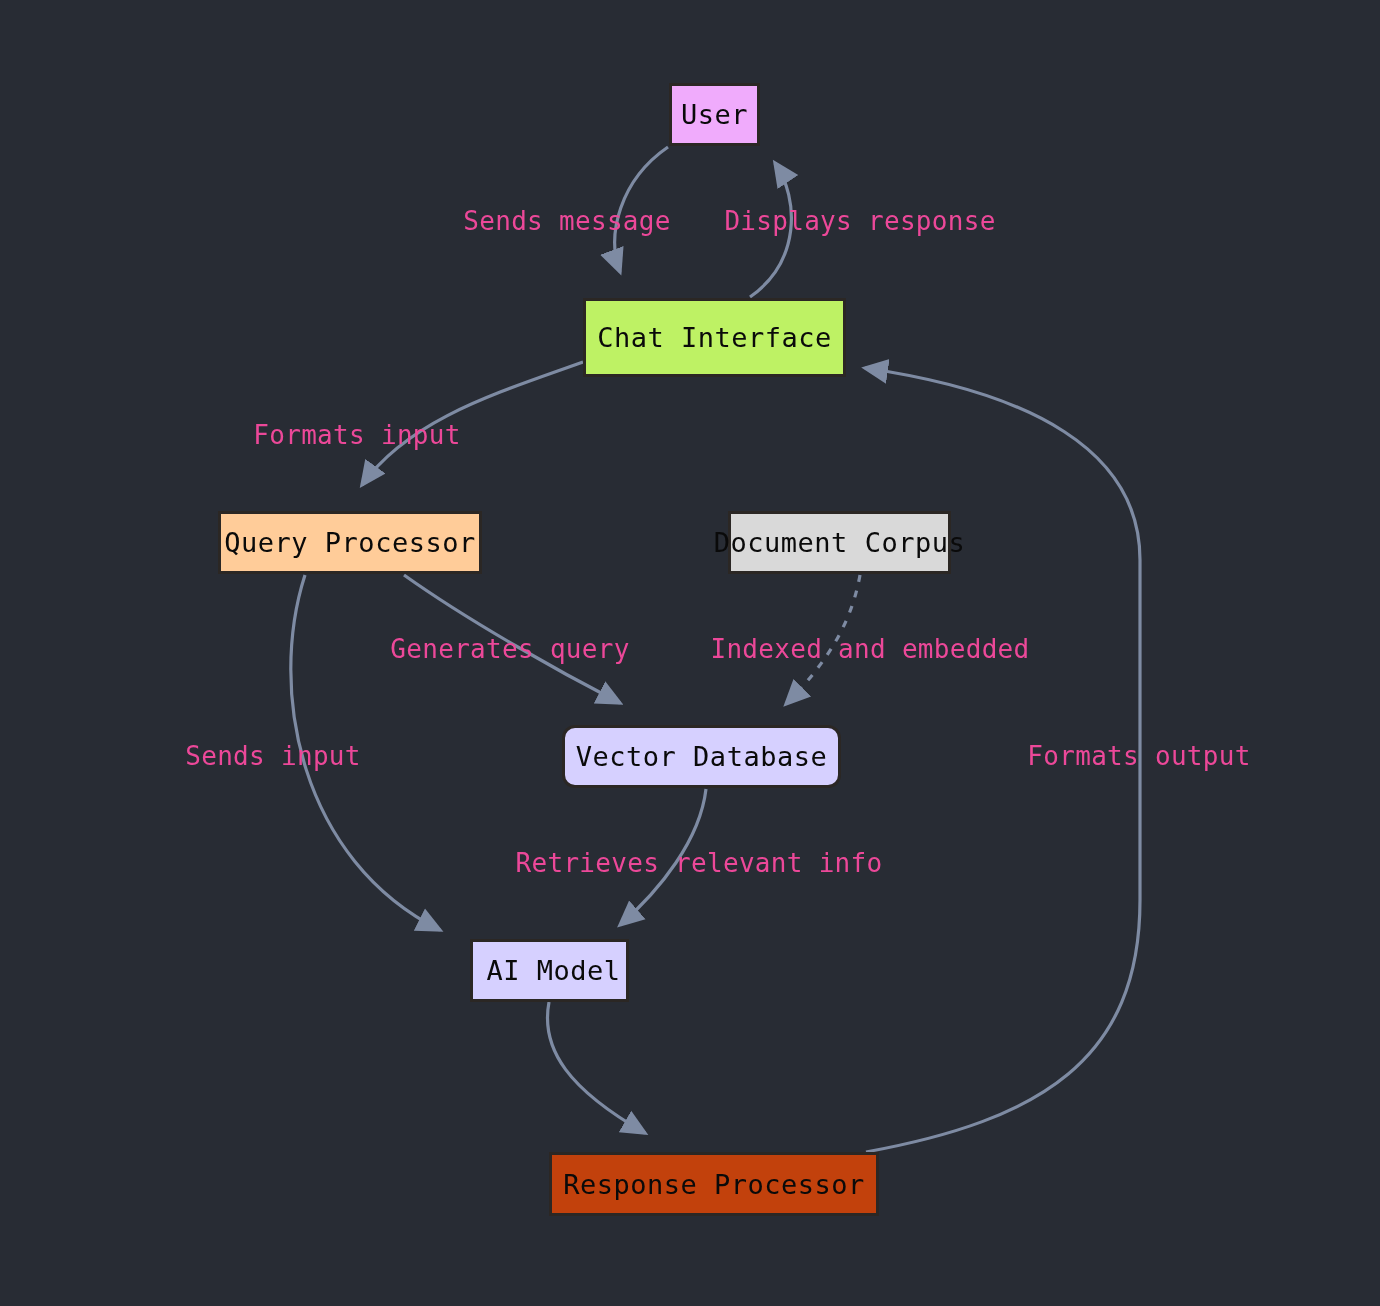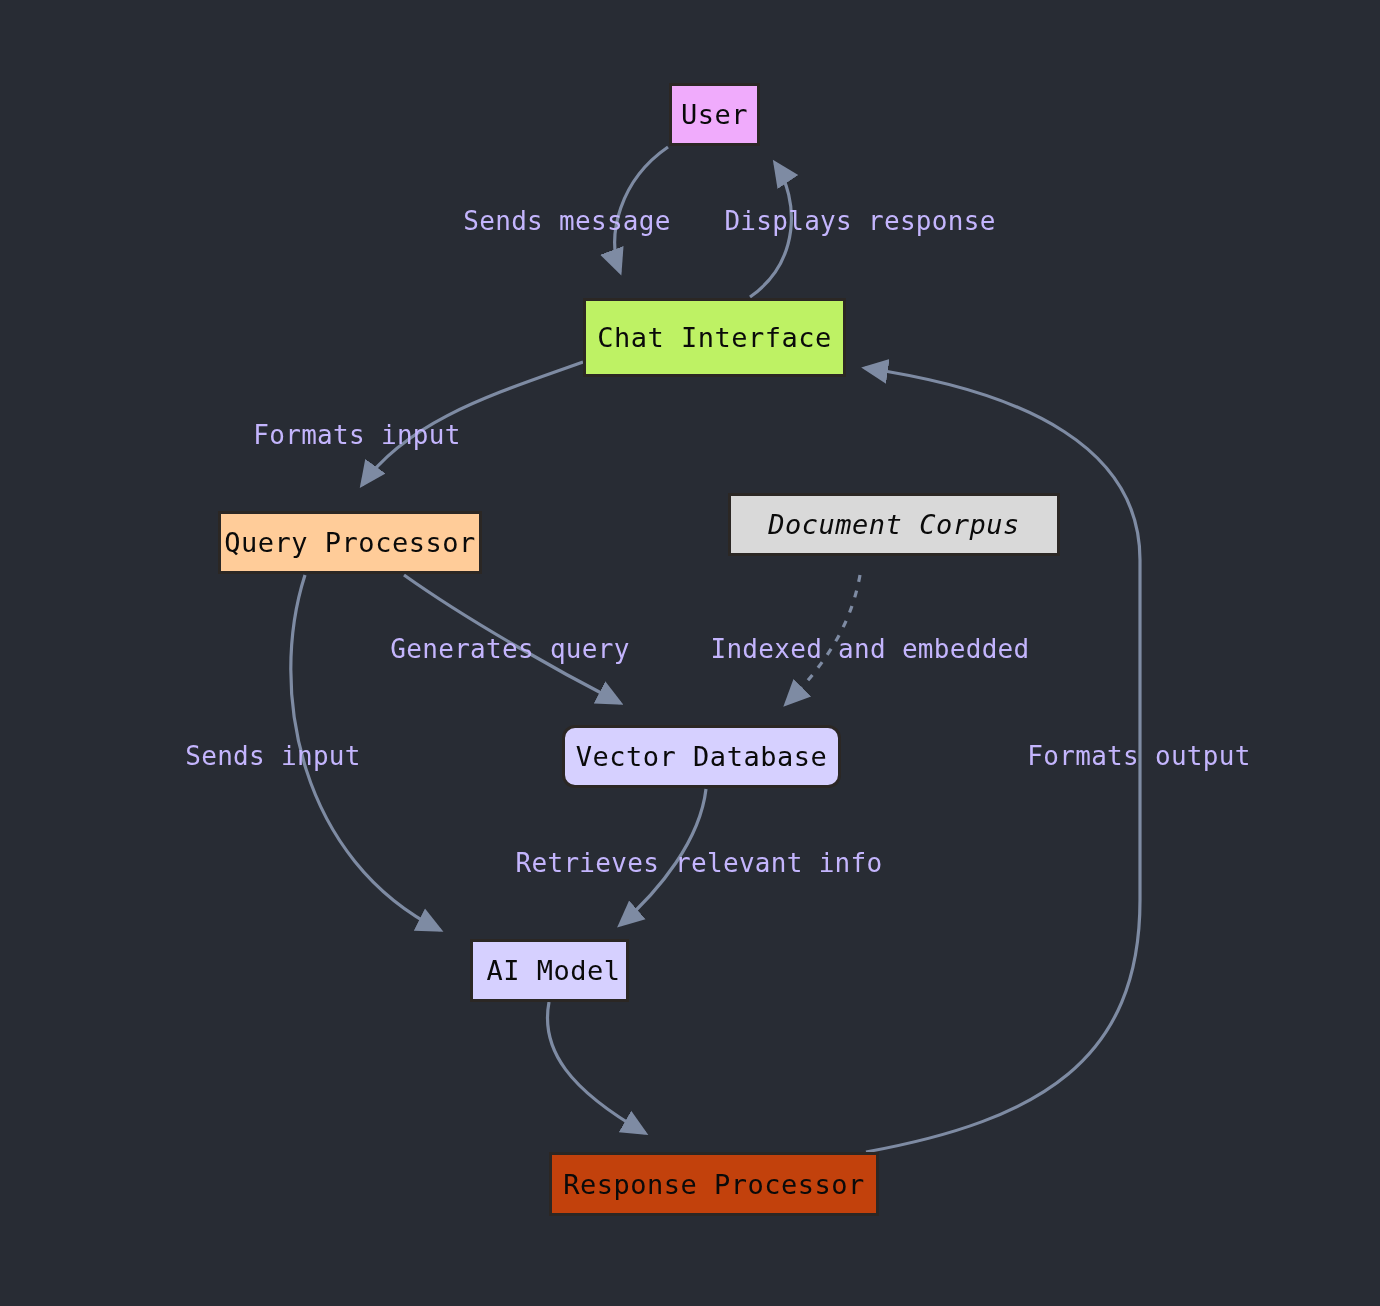--- a/index.html
+++ b/index.html
@@ -29,21 +29,21 @@
     align-items: center;
     justify-content: center;
     color: #0a0a0a;
     font-size: 27px;
     line-height: 1;
     letter-spacing: 0.5px;
     white-space: nowrap;
   }
   .edge-label {
     position: absolute;
-    color: #c4b5fd;
+    color: #ec4899;
     font-size: 26px;
     line-height: 1;
     white-space: nowrap;
     letter-spacing: 0.3px;
     transform: translate(-50%, -50%);
     pointer-events: none;
   }
 </style>
 </head>
 <body>
@@ -81,21 +81,21 @@
   </div>
 
   <div class="node" style="left:583px; top:298px; width:263px; height:79px; background:#bef264;">
     <span>Chat Interface</span>
   </div>
 
   <div class="node" style="left:218px; top:511px; width:264px; height:63px; background:#ffcc99;">
     <span>Query Processor</span>
   </div>
 
-  <div class="node" style="left:728px; top:493px; width:332px; height:63px; background:#d9d9d9;font-style:italic;">
+  <div class="node" style="left:728px; top:511px; width:223px; height:63px; background:#d9d9d9;">
     <span>Document Corpus</span>
   </div>
 
   <div class="node" style="left:562px; top:725px; width:279px; height:63px; background:#d6d0ff;border-radius:13px;">
     <span>Vector Database</span>
   </div>
 
   <div class="node" style="left:470px; top:939px; width:159px; height:63px; background:#d6d0ff;padding-left:8px;">
     <span>AI Model</span>
   </div>

